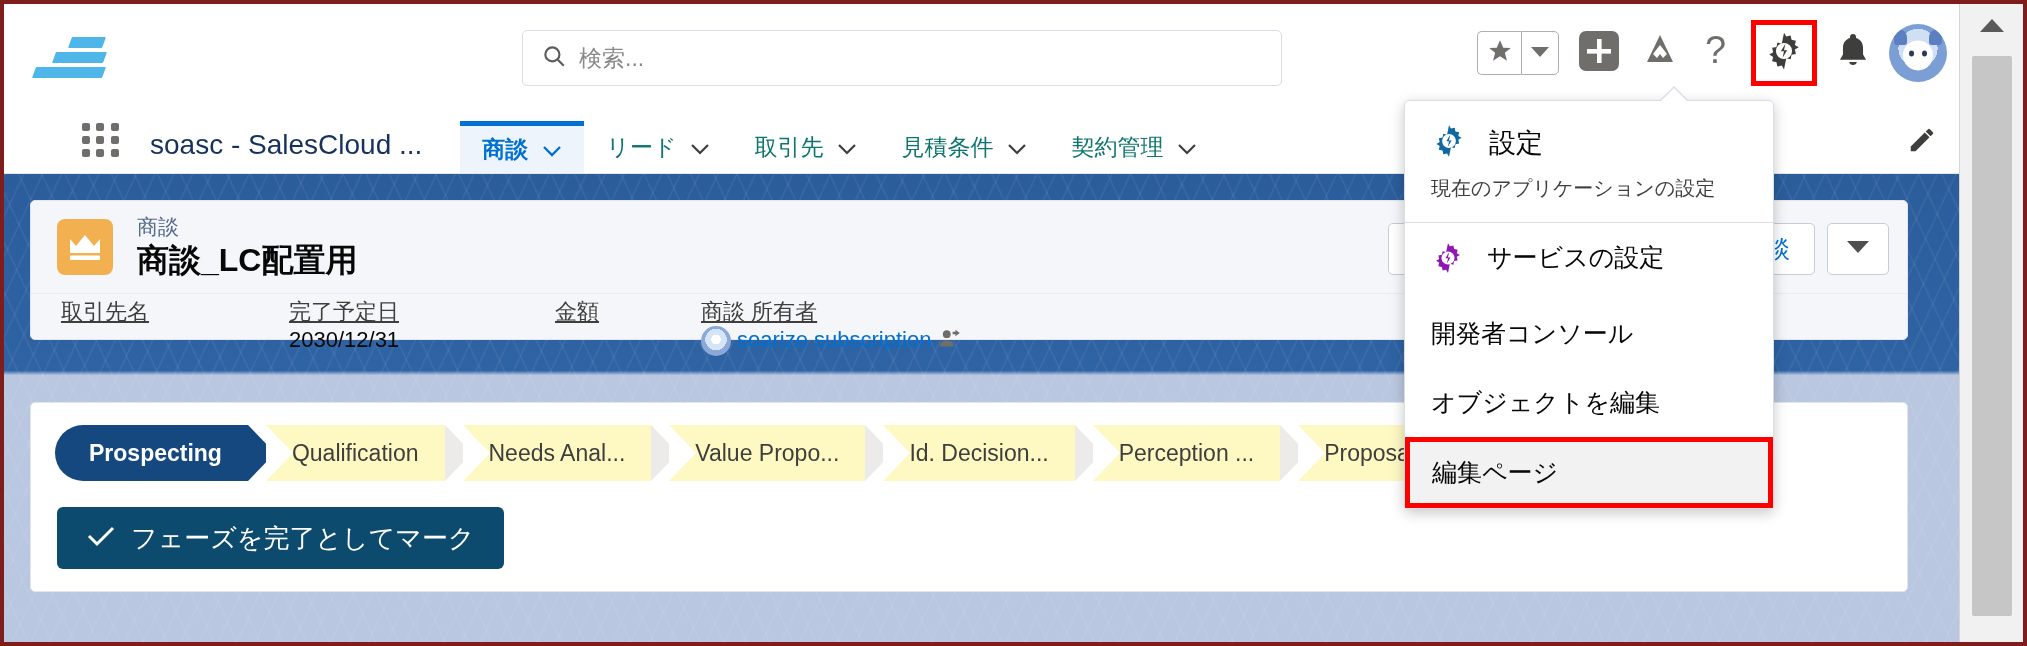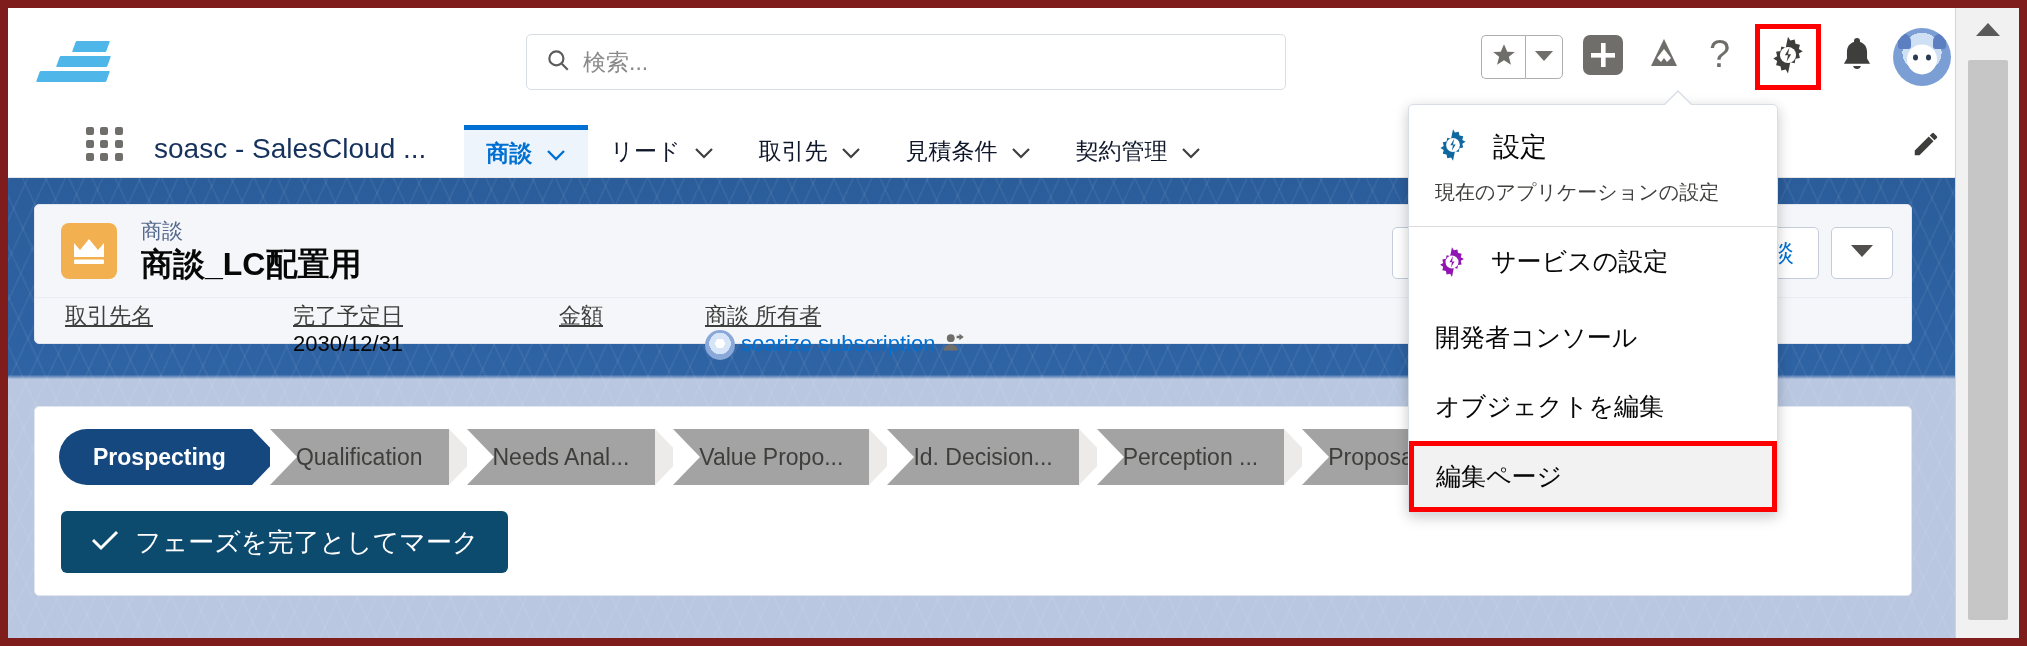--- a/index.html
+++ b/index.html
@@ -5,21 +5,21 @@
   * { box-sizing: border-box; margin: 0; padding: 0; }
   html, body {
     width: 2027px; height: 646px;
     background: #ffffff;
     font-family: "Liberation Sans", "DejaVu Sans", sans-serif;
     overflow: hidden;
   }
   #screen {
     position: relative;
     width: 2027px; height: 646px;
-    border: 8px solid #7f1d1d;
+    border: 4px solid #7f1d1d;
     background: #ffffff;
     overflow: hidden;
   }
 
   
   .global-header {
     position: absolute; left: 0; top: 0;
     width: 1959px; height: 108px;
     background: #ffffff;
     display: flex; align-items: center;
@@ -95,21 +95,21 @@
   .waffle { width: 38px; margin-left: 46px; margin-bottom: 16px; display: grid;
             grid-template-columns: repeat(3, 1fr); gap: 5px; }
   .waffle b { display: block; width: 8px; height: 8px; background: #706e6b; border-radius: 2px; }
   .app-name {
     margin-left: 30px; margin-bottom: 12px;
     font-size: 28px; color: #16325c; white-space: nowrap;
   }
   .nav-tabs { display: flex; align-items: flex-end; margin-left: 38px; height: 100%; }
   .nav-tab {
     display: flex; align-items: center; gap: 14px;
-    padding: 0 22px; height: 52px; font-size: 23px; color: #0f172a; white-space: nowrap;
+    padding: 0 22px; height: 52px; font-size: 23px; color: #0f766e; white-space: nowrap;
   }
   .nav-tab.active {
     background: #eef4fb; border-top: 5px solid #0070d2; color: #0070d2; font-weight: bold;
   }
   .pencil-right { position: absolute; right: 26px; bottom: 14px; }
 
   
   .record-bg {
     position: absolute; left: 0; top: 170px; width: 1959px; height: 468px;
     background:
@@ -154,21 +154,21 @@
     background: radial-gradient(circle at 50% 45%, #ffffff 0 22%, #d6e4f7 22% 48%, #8aa8d8 48% 100%);
   }
 
   
   .path-card {
     position: absolute; left: 26px; top: 398px; width: 1878px; height: 190px;
     background: #ffffff; border: 1px solid #e0e5ee; border-radius: 5px;
   }
   .path-row { display: flex; align-items: center; padding: 22px 24px 0 24px; }
   .stage {
-    position: relative; height: 56px; background: #a3a3a3; color: #3e3e3c;
+    position: relative; height: 56px; background: #fef9c3; color: #3e3e3c;
     display: flex; align-items: center; justify-content: center;
     font-size: 23px; padding: 0 26px; margin-right: 18px; white-space: nowrap;
   }
   .stage::after {
     content: ""; position: absolute; right: -27px; top: 0;
     border-top: 28px solid transparent; border-bottom: 28px solid transparent;
     border-left: 27px solid #ecebea;
   }
   .stage::before {
     content: ""; position: absolute; left: 0; top: 0;

